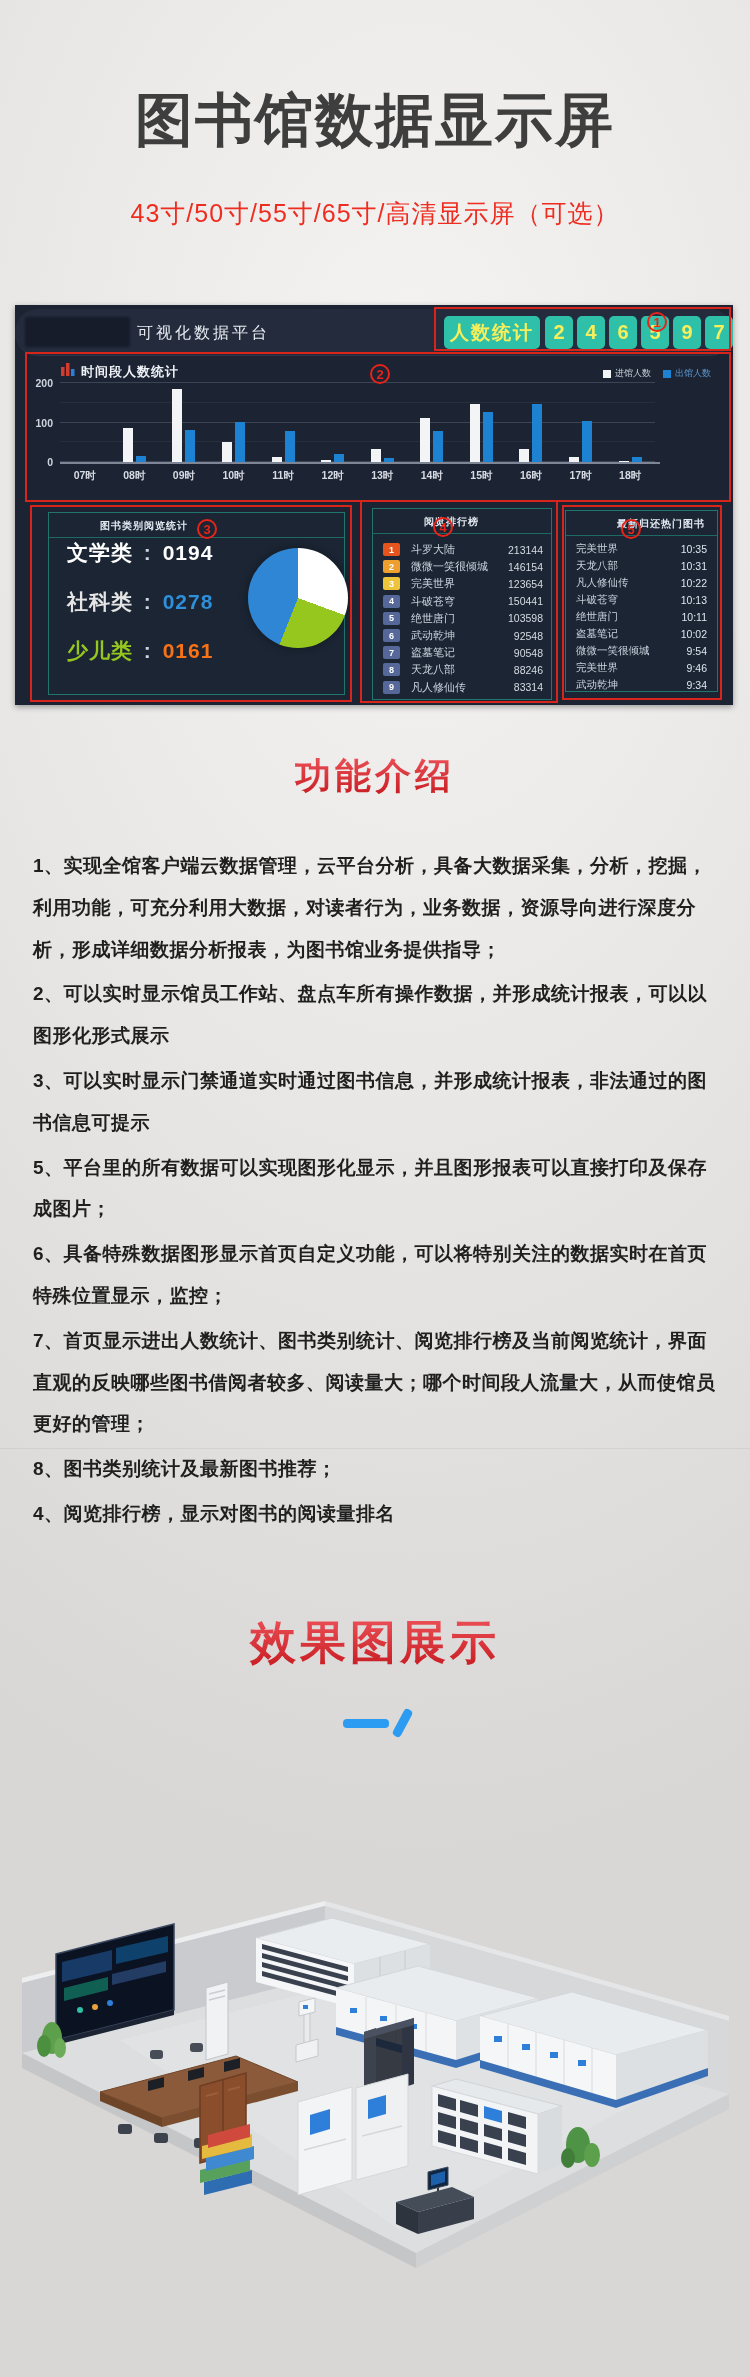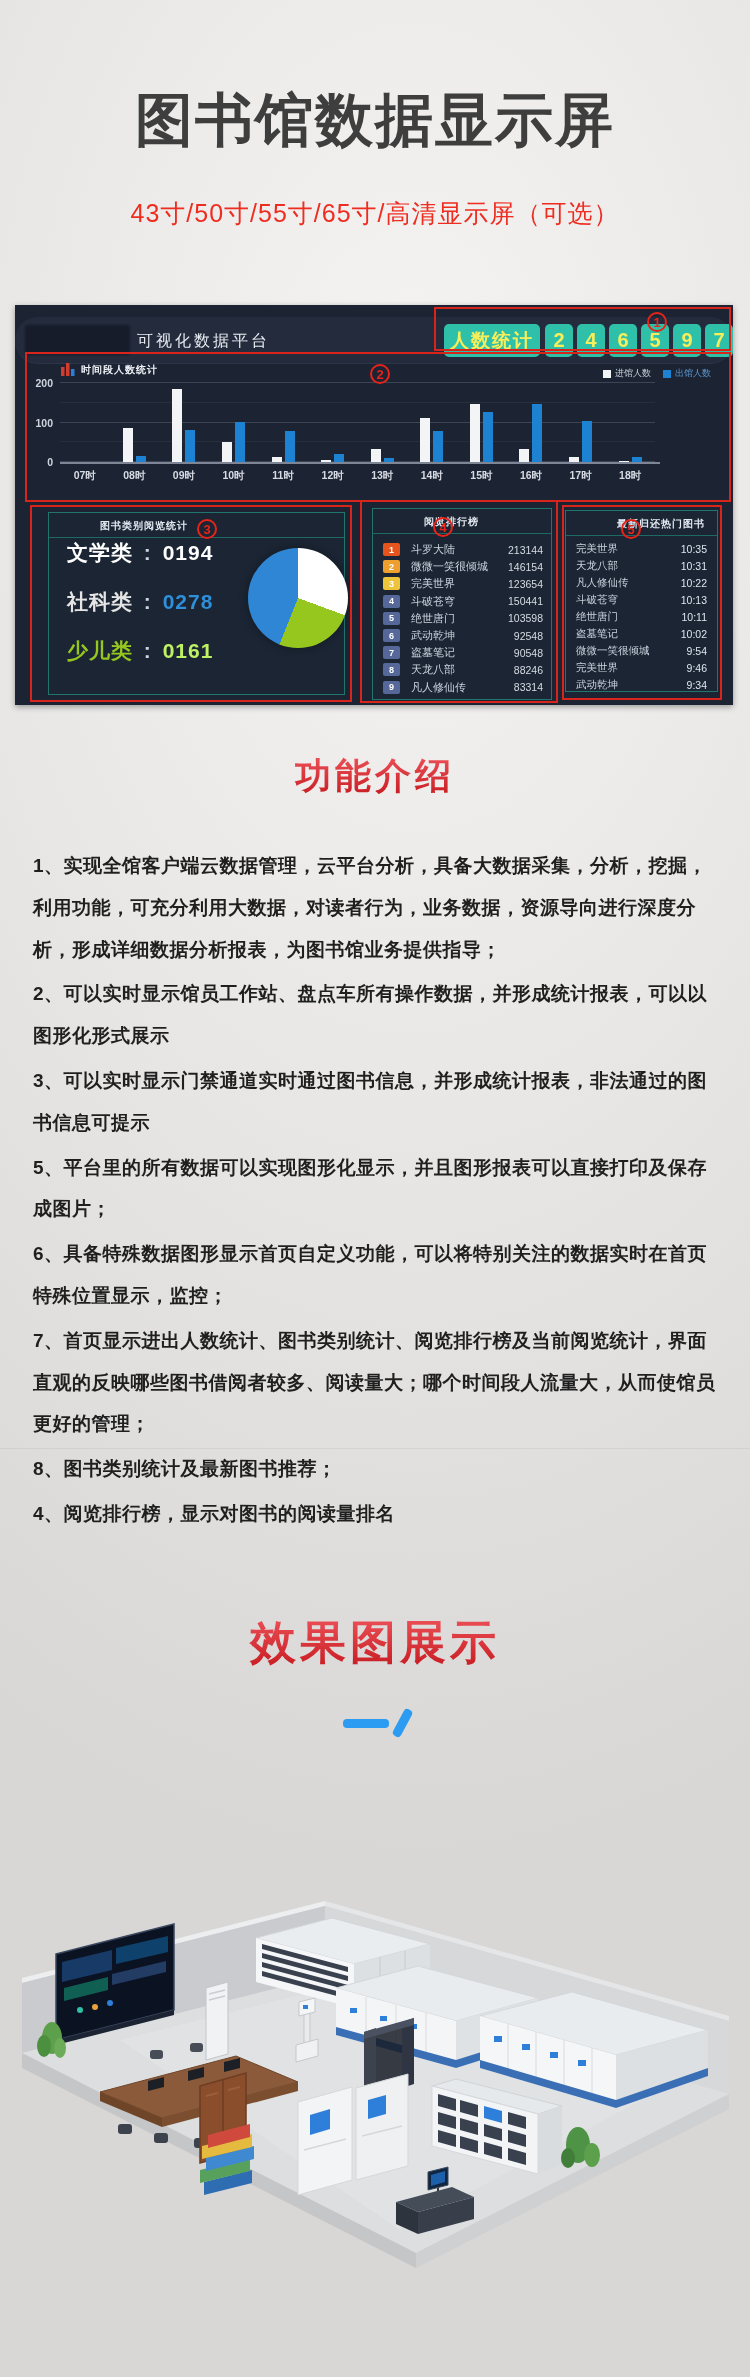--- a/index.html
+++ b/index.html
@@ -10,21 +10,21 @@
 
   
   .main-title { position:absolute; top:82px; left:0; width:100%; text-align:center;
     font-size:58px; font-weight:bold; color:#3e3e3e; letter-spacing:2px; }
   .sub-title { position:absolute; top:197px; left:0; width:100%; text-align:center;
     font-size:25px; color:#ee2c20; letter-spacing:1px; }
 
   
   .dashboard { position:absolute; left:15px; top:305px; width:718px; height:400px;
     background:#1c2433; box-shadow:0 2px 6px rgba(0,0,0,.35); }
-  .dash-header { position:absolute; left:0; top:12px; width:100%; height:47px;
+  .dash-header { position:absolute; left:0; top:4px; width:100%; height:47px;
     background:#232b3d; border-bottom:1px solid #2c3448;border-radius:23px; }
   .logo-blur { position:absolute; left:10px; top:8px; width:105px; height:30px;
     background:#161c2a; border-radius:3px; filter:blur(1px); }
   .dash-title { position:absolute; left:122px; top:14px; font-size:16px; color:#e8ecf2; letter-spacing:3px; }
   .stat-label-box { position:absolute; left:429px; top:7px; width:96px; height:33px; line-height:33px;
     background:#2fc0a9; border-radius:5px; text-align:center; font-size:19px; font-weight:bold;
     color:#f6ef5b; letter-spacing:2px; }
   .digits { position:absolute; left:530px; top:7px; display:flex; gap:4px; }
   .digit { width:28px; height:33px; line-height:33px; background:#2fc0a9; border-radius:5px;
     text-align:center; font-size:20px; font-weight:bold; color:#f6ef5b; }
@@ -35,21 +35,21 @@
   .rr { position:absolute; border:2px solid #d8251c; z-index:8; pointer-events:none; }
   .rr1 { left:419px; top:2px;  width:297px; height:44px; }
   .rr2 { left:10px;  top:47px; width:706px; height:150px; }
   .rr3 { left:15px;  top:200px; width:322px; height:197px; }
   .rr4 { left:345px; top:195px; width:198px; height:203px; }
   .rr5 { left:547px; top:200px; width:160px; height:195px; }
 
   
   .chart-zone { position:absolute; left:0; top:47px; width:718px; height:153px; }
   .ch-icon { position:absolute; left:45px; top:10px; }
-  .ch-title { position:absolute; left:66px; top:11px; font-size:10px; font-weight:bold;
+  .ch-title { position:absolute; left:66px; top:11px; font-size:13px; font-weight:bold;
     color:#eef1f6; letter-spacing:1px; }
   .legend { position:absolute; right:22px; top:15px; display:flex; gap:12px; font-size:9px; }
   .lg-item { display:flex; align-items:center; }
   .lg-sw { width:8px; height:8px; display:inline-block; margin-right:4px; }
   .chart-plot { position:absolute; left:45px; top:31px; width:595px; height:79px; }
   .gridline { position:absolute; left:0; right:0; height:1px; background:#3c4354; }
   .axis-line { position:absolute; left:45px; top:110px; width:600px; height:2px; background:#7e8594; }
   .ylabels { position:absolute; left:10px; top:25px; width:28px; height:91px; display:flex;
     flex-direction:column; justify-content:space-between; align-items:flex-end;
     font-size:10.5px; font-weight:bold; color:#cfd4dd; }
@@ -251,21 +251,21 @@
       <div class="axis-line"></div>
       <span class="ann" style="left:355px; top:12px;">2</span>
     </div>
 
     <div class="panel left-panel">
       <span class="ptitle">图书类别阅览统计</span>
       <div class="punder"></div>
       <div class="stats">
           <div class="stat-row"><span class="stat-label" style="color: rgb(255, 255, 255);">文学类</span><span class="stat-colon"> : </span><span class="stat-value" style="color: rgb(255, 255, 255);">0194</span></div>
           <div class="stat-row"><span class="stat-label" style="color: #e5e5e5;">社科类</span><span class="stat-colon"> : </span><span class="stat-value" style="color: rgb(47, 143, 216);">0278</span></div>
-          <div class="stat-row"><span class="stat-label" style="color: rgb(150, 199, 30);">少儿类</span><span class="stat-colon"> : </span><span class="stat-value" style="color: #bef264;">0161</span></div>
+          <div class="stat-row"><span class="stat-label" style="color: rgb(150, 199, 30);">少儿类</span><span class="stat-colon"> : </span><span class="stat-value" style="color: #f97316;">0161</span></div>
         </div>
       <div class="pie" style="background: conic-gradient(rgb(255, 255, 255) 0deg, rgb(255, 255, 255) 110.3deg, rgb(150, 199, 30) 110.3deg, rgb(150, 199, 30) 201.9deg, rgb(47, 134, 213) 201.9deg, rgb(47, 134, 213) 360deg);"></div>
     </div>
 
     <div class="panel mid-panel">
       <span class="ptitle">阅览排行榜</span>
       <div class="punder"></div>
       <div class="rank-rows">
           <div class="rank-row">
             <span class="rank-badge" style="background: rgb(229, 84, 28);">1</span>

